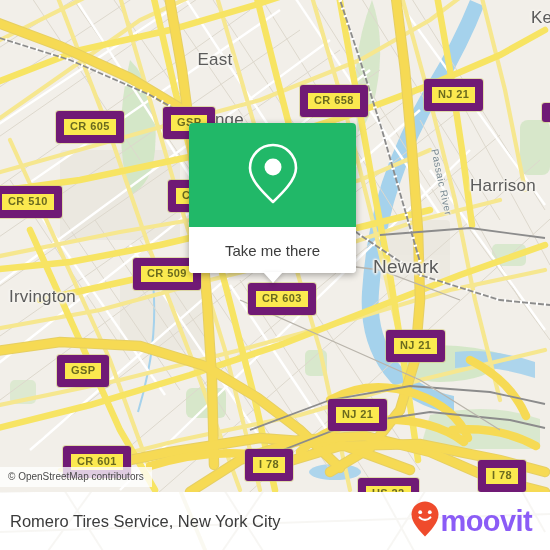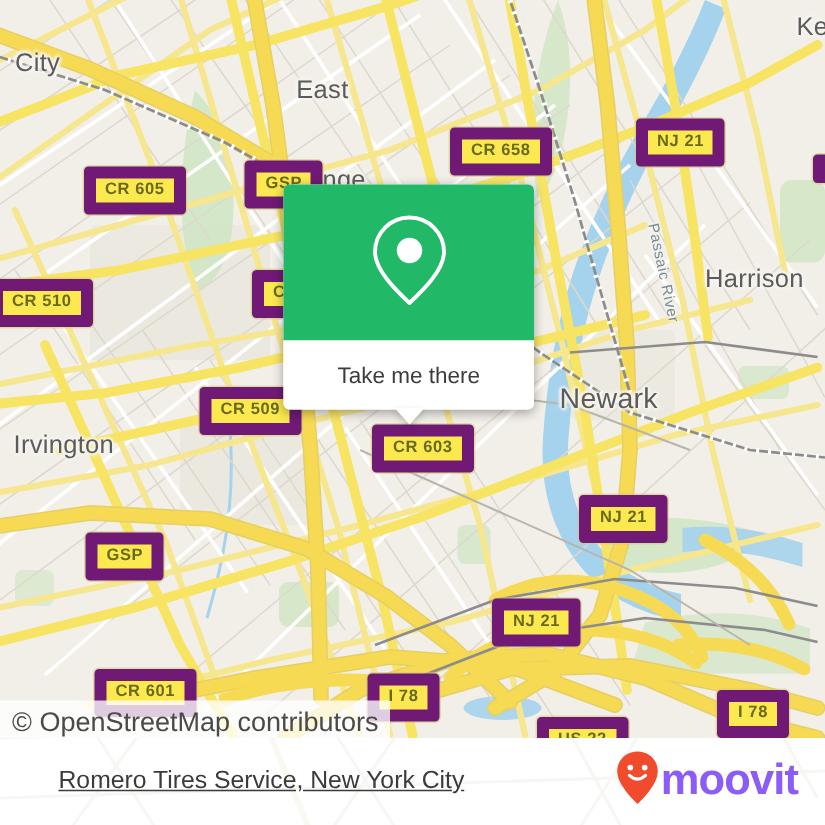--- a/index.html
+++ b/index.html
@@ -94,35 +94,35 @@
     border-right:10px solid transparent;
     border-top:11px solid #ffffff;
     filter:drop-shadow(0 2px 2px rgba(0,0,0,.2));
   }
 
   
   #attrib{
     position:absolute;left:0;top:467px;
     background:rgba(255,255,255,.78);
     color:#4a4a4a;
-    font-size:18px;
+    font-size:10px;
     padding:4px 8px 5px 8px;
     white-space:nowrap;
   }
 
   
   #footer{
     position:absolute;left:0;top:492px;width:550px;height:58px;
     background:#ffffff;
     overflow:hidden;
   }
   #footer-ghost{position:absolute;left:0;top:-40px;width:550px;height:110px;opacity:.35;}
   #footer-title{
-    position:absolute;left:39px;top:50%;transform:translateY(-50%);
-    color:#3b3b3b;font-size:16.5px;white-space:nowrap;text-decoration:underline;
+    position:absolute;left:10px;top:50%;transform:translateY(-50%);
+    color:#3b3b3b;font-size:16.5px;white-space:nowrap;
   }
   #logo{
     position:absolute;right:18px;top:50%;transform:translateY(-50%);
     display:flex;align-items:center;
   }
   #logo-word{
     color:#8b5cf6;font-size:29px;font-weight:bold;letter-spacing:-0.6px;
     line-height:29px;margin-left:1px;
   }
 </style>
@@ -300,21 +300,20 @@
         <path d="M340 0 L360 60 L382 130 L402 200 L420 262" stroke="#ffffff"></path>
       </g>
 
       <g class="rwy">
         <path d="M240 300 L330 340 L420 380 L500 430"></path>
         <path d="M300 260 L380 270 L460 300"></path>
       </g>
     </svg>
 
     <div class="place center" style="left:10px;top:-8px;">
-      <div>City</div>
     </div>
 
     <div class="place center" style="left:186px;top:10px;">
       <div>East</div>
       <div>Orange</div>
     </div>
 
     <div class="place" style="left:531px;top:8px;">Ke</div>
 
     <div class="place" style="left:470px;top:176px;">Harrison</div>

